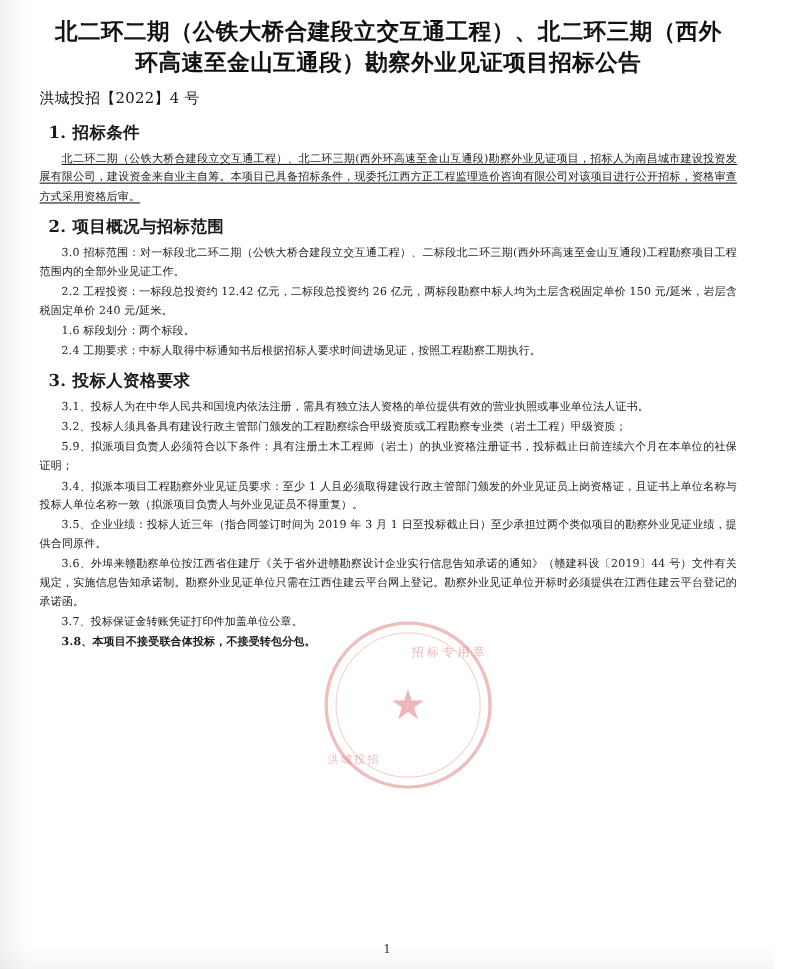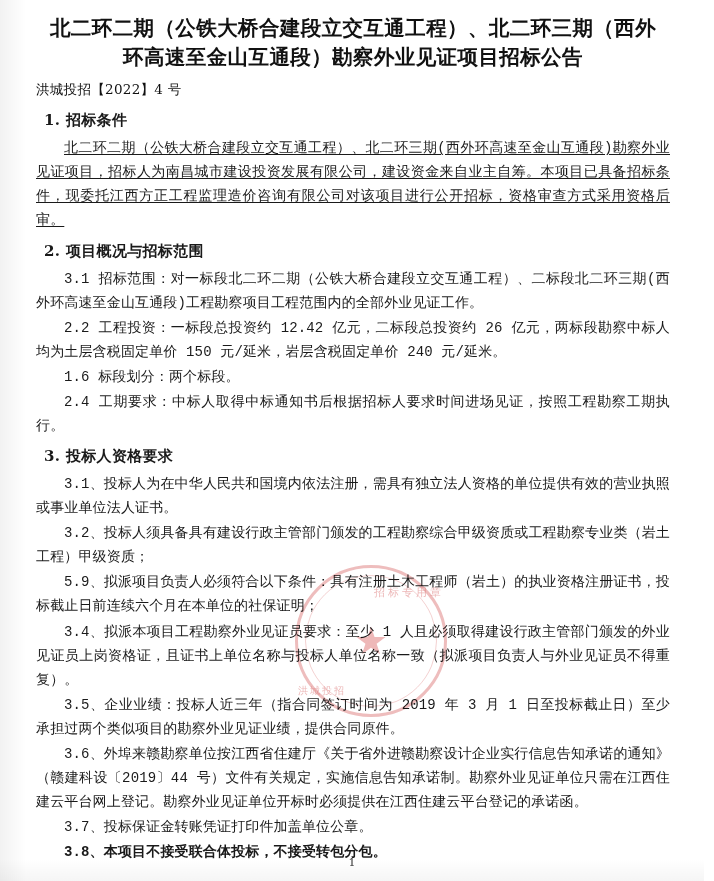--- a/index.html
+++ b/index.html
@@ -49,28 +49,27 @@
     font-size: 15px;
     font-weight: bold;
     margin: 9px 0 6px 8px;
     letter-spacing: 0.3px;
   }
   .section-head .num {
     display: inline-block;
     min-width: 22px;
   }
   p.para {
-    font-size: 14px;
+    font-size: 10px;
     line-height: 1.72;
     margin: 1px 0;
     text-align: justify;
     text-justify: inter-ideograph;
     text-indent: 2em;
     letter-spacing: 0.15px;
-    font-family: Liberation Mono, monospace;
   }
   .u {
     text-decoration: underline;
     text-underline-offset: 2px;
   }
   .b {
     font-weight: bold;
   }
 
   
@@ -163,21 +162,21 @@
     <div class="section-head">
       <span class="num">1.</span><span>招标条件</span>
     </div>
     <p class="para u">北二环二期（公铁大桥合建段立交互通工程）、北二环三期(西外环高速至金山互通段)勘察外业见证项目，招标人为南昌城市建设投资发展有限公司，建设资金来自业主自筹。本项目已具备招标条件，现委托江西方正工程监理造价咨询有限公司对该项目进行公开招标，资格审查方式采用资格后审。</p>
   </div>
 
   <div class="section">
     <div class="section-head">
       <span class="num">2.</span><span>项目概况与招标范围</span>
     </div>
-    <p class="para">3.1 招标范围：对一标段北二环二期（公铁大桥合建段立交互通工程）、二标段北二环三期(西外环高速至金山互通段)工程勘察项目工程范围内的全部外业见证工作。</p>
+    <p class="para">3.0 招标范围：对一标段北二环二期（公铁大桥合建段立交互通工程）、二标段北二环三期(西外环高速至金山互通段)工程勘察项目工程范围内的全部外业见证工作。</p>
     <p class="para">2.2 工程投资：一标段总投资约 12.42 亿元，二标段总投资约 26 亿元，两标段勘察中标人均为土层含税固定单价 150 元/延米，岩层含税固定单价 240 元/延米。</p>
     <p class="para">1.6 标段划分：两个标段。</p>
     <p class="para">2.4 工期要求：中标人取得中标通知书后根据招标人要求时间进场见证，按照工程勘察工期执行。</p>
   </div>
 
   <div class="section">
     <div class="section-head">
       <span class="num">3.</span><span>投标人资格要求</span>
     </div>
     <p class="para">3.1、投标人为在中华人民共和国境内依法注册，需具有独立法人资格的单位提供有效的营业执照或事业单位法人证书。</p>

